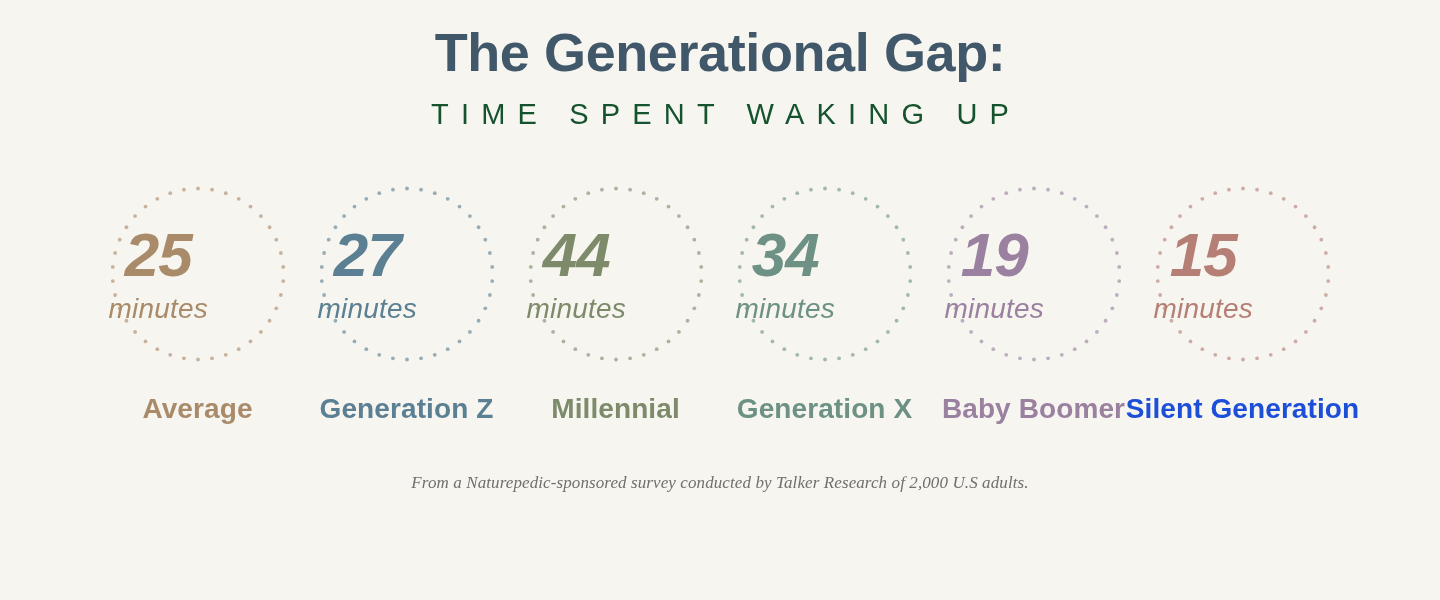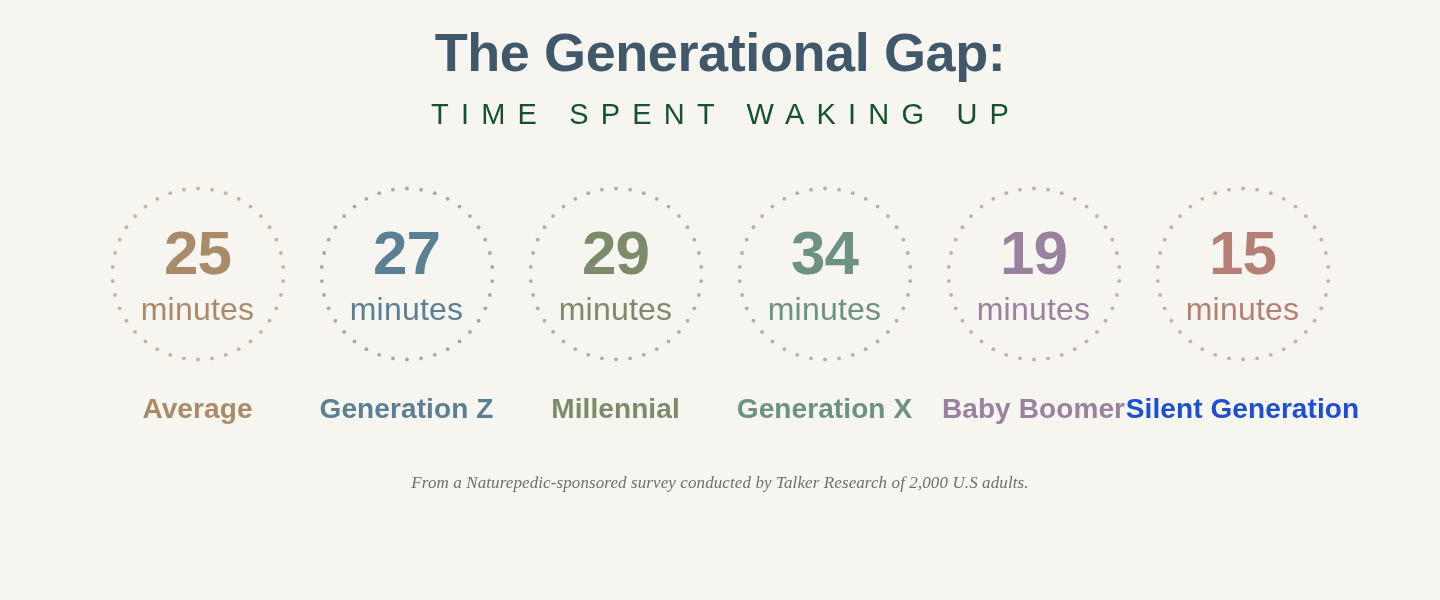--- a/index.html
+++ b/index.html
@@ -64,21 +64,22 @@
     flex-direction: column;
     align-items: center;
   }
 
   .ring-wrap {
     width: 178px;
     height: 178px;
     position: relative;
     display: flex;
     align-items: center;
-    justify-content: center;
+    justify-content: flex-start;
+    font-style: italic;
   }
   .ring-dots {
     position: absolute;
     inset: 0;
     width: 178px;
     height: 178px;
   }
   .ring-inner {
     position: relative;
     display: flex;
@@ -89,21 +90,21 @@
     margin-top: -2px;
   }
   .stat-number {
     font-size: 62px;
     font-weight: 600;
     line-height: 1;
     letter-spacing: -1px;
     font-family: "Liberation Sans", sans-serif;
   }
   .stat-unit {
-    font-size: 32px;
+    font-size: 28px;
     font-weight: 400;
     line-height: 1;
     margin-top: 9px;
     letter-spacing: 0.2px;
     font-family: "Liberation Sans", sans-serif;
   }
   .stat-label {
     margin-top: 30px;
     font-size: 28px;
     font-weight: 600;
@@ -268,21 +269,21 @@
             <circle cx="6.12" cy="68.01" r="1.9" fill="#7d8b6a" opacity="0.62"></circle>
             <circle cx="10.70" cy="54.66" r="1.9" fill="#7d8b6a" opacity="0.62"></circle>
             <circle cx="17.42" cy="42.24" r="1.9" fill="#7d8b6a" opacity="0.62"></circle>
             <circle cx="26.10" cy="31.09" r="1.9" fill="#7d8b6a" opacity="0.62"></circle>
             <circle cx="36.48" cy="21.53" r="1.9" fill="#7d8b6a" opacity="0.62"></circle>
             <circle cx="48.31" cy="13.80" r="1.9" fill="#7d8b6a" opacity="0.62"></circle>
             <circle cx="61.24" cy="8.13" r="1.9" fill="#7d8b6a" opacity="0.62"></circle>
             <circle cx="74.93" cy="4.67" r="1.9" fill="#7d8b6a" opacity="0.62"></circle>
           </svg>
           <div class="ring-inner">
-            <div class="stat-number" style="color: rgb(125, 139, 106);">29</div>
+            <div class="stat-number" style="color: rgb(125, 139, 106);">44</div>
             <div class="stat-unit" style="color: rgb(125, 139, 106);">minutes</div>
           </div>
         </div>
         <div class="stat-label" style="color: rgb(125, 139, 106);">Millennial</div>
       </div>
       <div class="stat-item">
         <div class="ring-wrap">
           <svg class="ring-dots" viewBox="0 0 178 178">
             <circle cx="89.00" cy="3.50" r="1.9" fill="#6d9184" opacity="0.62"></circle>
             <circle cx="103.07" cy="4.67" r="1.9" fill="#6d9184" opacity="0.62"></circle>

